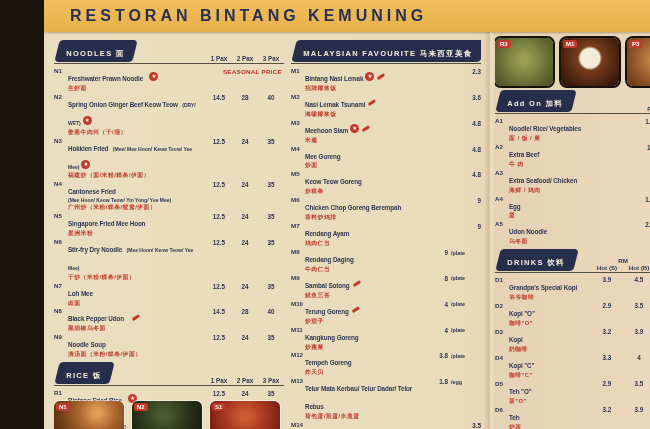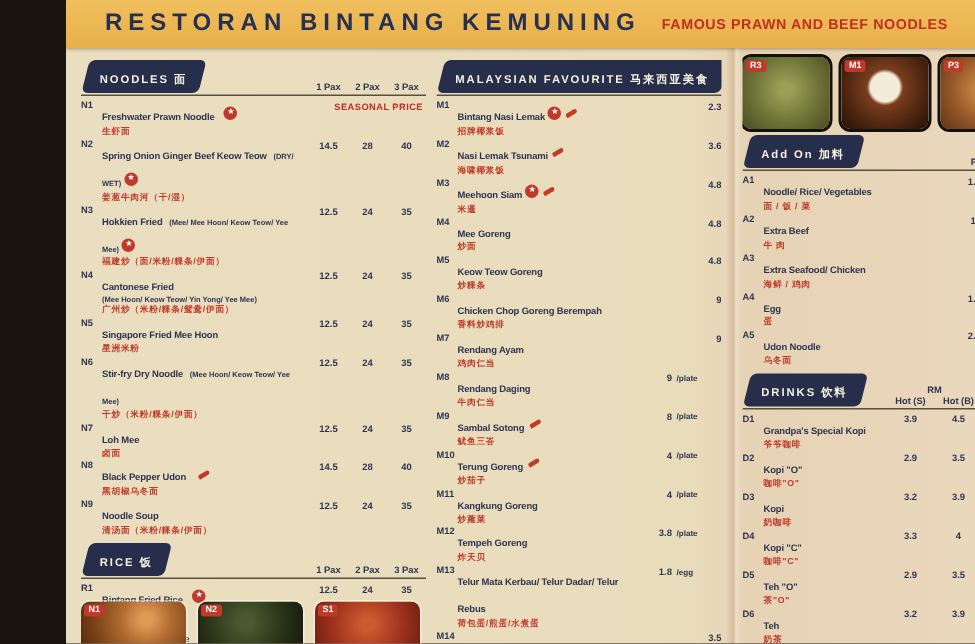--- a/index.html
+++ b/index.html
@@ -74,21 +74,20 @@
   .right-photos .photo{width:58px;height:48px;}
   .photo.framed{box-shadow:0 0 0 2px #15120e;}
 </style>
 </head>
 <body>
 
 <div class="card">
 
   <div class="band">
     <span class="title">RESTORAN  BINTANG  KEMUNING</span>
-    <span class="subtitle">FAMOUS PRAWN AND BEEF NOODLES</span>
   </div>
 
   <div class="fold"></div>
 
   <div class="col col-left">
 
     <div class="sec-head">
       <div class="pill"><span>NOODLES 面</span></div>
       <div class="heads prices">
         <span class="pcell colhead">1 Pax</span>

